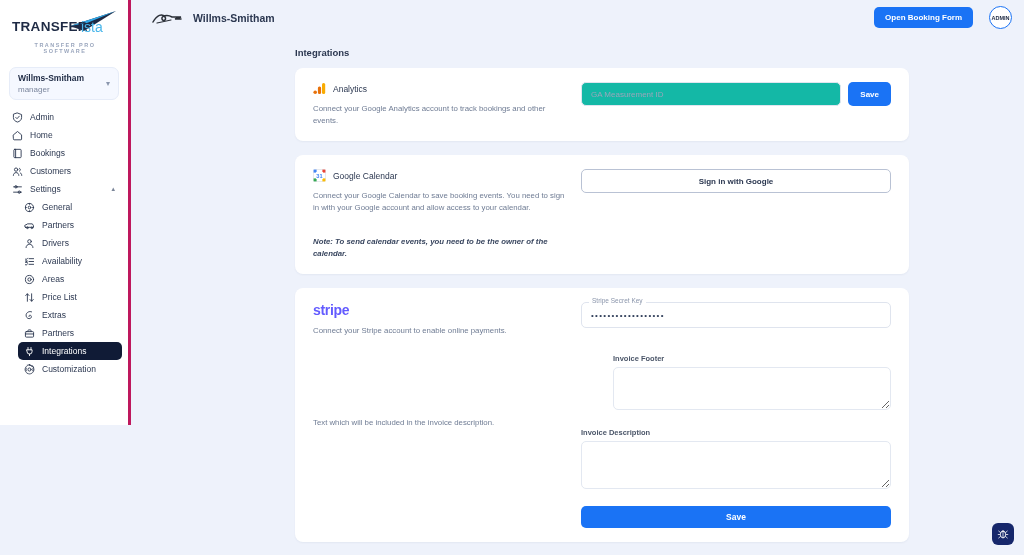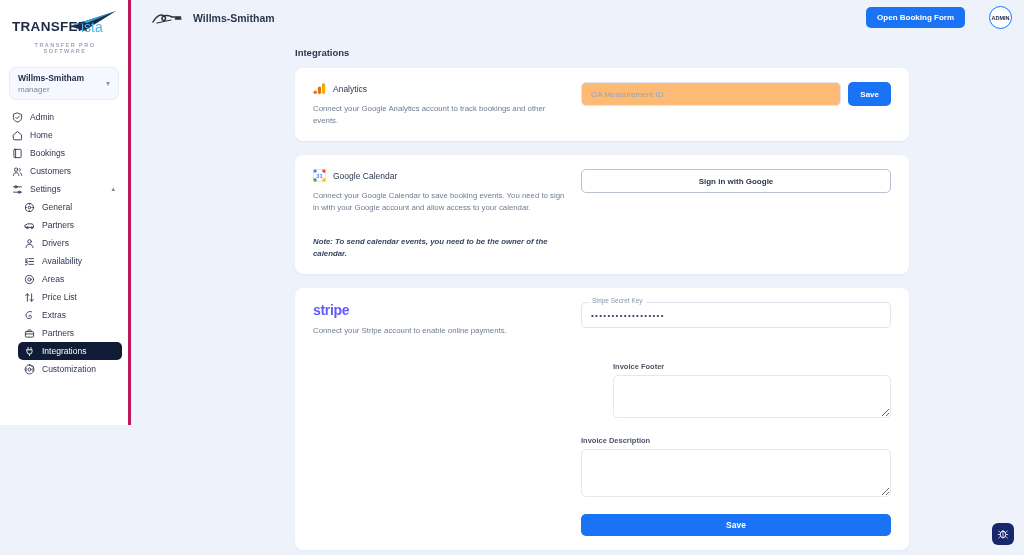--- a/index.html
+++ b/index.html
@@ -63,21 +63,21 @@
   .main { flex: 1; height: 555px; display: flex; flex-direction: column; overflow: hidden; }
 
   .topbar {
     height: 35px; flex: 0 0 35px;
     background: #eef2fb;
     display: flex; align-items: center;
     padding: 0 12px 0 20px;
   }
   .top-left { display: flex; align-items: center; gap: 10px; }
   .top-title { font-size: 10.5px; font-weight: 700; color: #2b3750; }
-  .top-right { margin-left: auto; display: flex; align-items: center; gap: 24px; }
+  .top-right { margin-left: auto; display: flex; align-items: center; gap: 16px; }
   .btn-booking {
     background: #1a73f5; color: #fff; border: none;
     font-size: 8px; font-weight: 700;
     height: 21px; padding: 0 11px; border-radius: 5px; cursor: pointer;
     font-family: "Liberation Sans", sans-serif;
   }
   .avatar {
     width: 23px; height: 23px; border-radius: 50%;
     border: 1.2px solid #1a73f5; background: #fff;
     display: flex; align-items: center; justify-content: center;
@@ -106,21 +106,21 @@
 
   .svc-head { display: flex; align-items: center; gap: 7px; margin-bottom: 8px; }
   .svc-name { font-size: 8.5px; color: #2b3750; }
   .svc-desc { font-size: 7.8px; color: #6f7c94; line-height: 12px; }
   .note { font-size: 7.8px; color: #39465f; line-height: 12px; margin-top: 22px; font-weight: 700; font-style: italic; }
 
   
   .row-inline { display: flex; align-items: flex-start; gap: 7px; }
   .inp {
     flex: 1; height: 24px; border: 1px solid #e0e5ef; border-radius: 5px;
-    background: #fdba74; font-size: 8px; color: #33415c; padding: 0 9px;
+    background: #14b8a6; font-size: 8px; color: #33415c; padding: 0 9px;
     font-family: "Liberation Sans", sans-serif; outline: none;
   }
   .inp::placeholder { color: #9aa5ba; }
   .btn-save-sm {
     background: #1a73f5; color: #fff; border: none; border-radius: 5px;
     height: 24px; padding: 0 12px; font-size: 8px; font-weight: 700; cursor: pointer;
     font-family: "Liberation Sans", sans-serif;
   }
 
   .btn-google {
@@ -410,32 +410,33 @@
             <button class="btn-google">Sign in with Google</button>
           </div>
         </section>
 
         <section class="card">
           <div class="card-left">
             <div class="stripe-logo">stripe</div>
             <div class="svc-desc">Connect your Stripe account to enable online payments.</div>
             <div class="spacer-60"></div>
             <div class="spacer-28"></div>
+            <div class="stripe-desc-low">Text which will be included in the invoice description.</div>
           </div>
           <div class="card-right">
 
 
             <div class="mui-field">
               <span class="mui-label">Stripe Secret Key</span>
               <div class="mui-box">
                 <span class="mui-val dots">••••••••••••••••••</span>
               </div>
             </div>
 
-            <div style="margin-top:34px;padding-left:32px;">
+            <div style="margin-top:26px;padding-left:32px;">
               <div class="ta-label">Invoice Footer</div>
               <textarea class="ta footer-ta" style=""></textarea>
             </div>
 
             <div style="margin-top:14px;">
               <div class="ta-label">Invoice Description</div>
               <textarea class="ta desc-ta" style=""></textarea>
             </div>
 
             <div style="margin-top:13px;">

